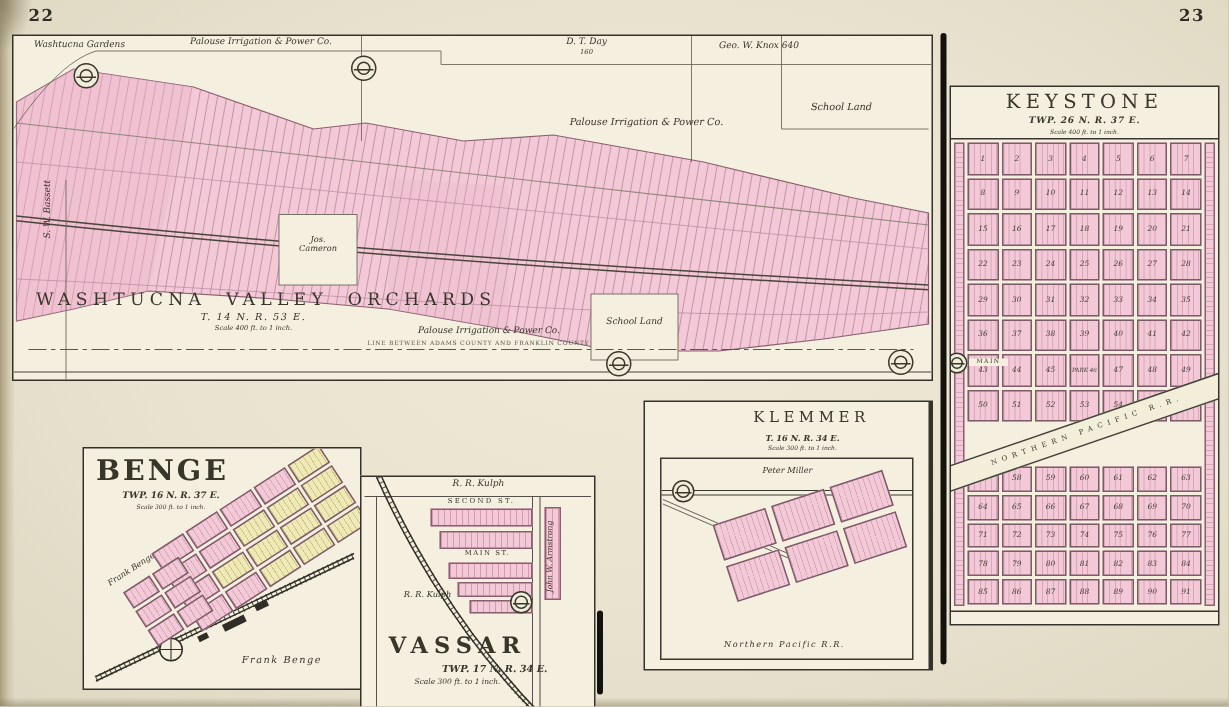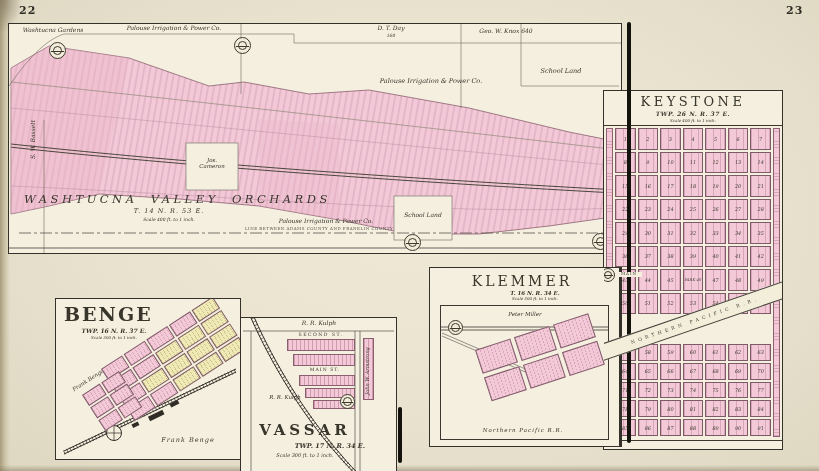--- a/index.html
+++ b/index.html
@@ -97,34 +97,34 @@
       <span style="font-size:4.5px;">160</span>
     </div>
     <div class="lbl it" style="left:437px;top:4px;width:120px;font-size:6px;">Geo. W. Knox   640</div>
     <div class="lbl it" style="left:342px;top:54px;width:160px;font-size:6.5px;">Palouse  Irrigation  &amp;  Power  Co.</div>
     <div class="lbl it" style="left:512px;top:44px;width:80px;font-size:6.5px;">School  Land</div>
     <div class="lbl it" style="left:177px;top:133px;width:52px;font-size:5.5px;">
       <span>Jos.</span><br>
       <span>Cameron</span>
     </div>
     <div class="lbl it" style="left:385px;top:188px;width:58px;font-size:6px;">School  Land</div>
-    <div class="lbl" style="left:15px;top:169px;width:290px;font-size:11.5px;letter-spacing:3.5px;word-spacing:6px;font-style:italic;">WASHTUCNA  VALLEY  ORCHARDS</div>
+    <div class="lbl" style="left:15px;top:169px;width:290px;font-size:11.5px;letter-spacing:3.5px;word-spacing:6px;">WASHTUCNA  VALLEY  ORCHARDS</div>
     <div class="lbl it" style="left:60px;top:184px;width:200px;font-size:6.5px;letter-spacing:1px;">T. 14 N. R. 53 E.</div>
     <div class="lbl it tiny" style="left:80px;top:193px;width:160px;">Scale 400 ft. to 1 inch.</div>
     <div class="lbl it" style="left:232px;top:194px;width:170px;font-size:6px;">Palouse Irrigation &amp; Power Co.</div>
     <div class="lbl" style="left:150px;top:202.5px;width:320px;font-size:4px;letter-spacing:.5px;color:#57534a;">LINE BETWEEN ADAMS COUNTY AND FRANKLIN COUNTY</div>
     <div class="lbl it" style="left:-7px;top:112px;width:62px;font-size:6px;transform:rotate(-90deg);">S. W. Bassett</div>
 
     <div class="stamp" style="left:40px;top:18px;width:17px;height:17px;"></div>
     <div class="stamp" style="left:225px;top:13px;width:17px;height:17px;"></div>
     <div class="stamp" style="left:395px;top:210px;width:17px;height:17px;"></div>
     <div class="stamp" style="left:583px;top:209px;width:17px;height:17px;"></div>
   </section>
 
-  <section class="panel" style="left:603px;top:57px;width:178px;height:358px;margin-top:33px;">
+  <section class="panel" style="left:633px;top:57px;width:178px;height:358px;">
     <div class="lbl" style="left:0;top:4px;width:178px;font-size:13px;letter-spacing:3.5px;">KEYSTONE</div>
     <div class="lbl it" style="left:0;top:20px;width:178px;font-size:6px;font-weight:700;letter-spacing:.5px;">TWP. 26 N. R. 37 E.</div>
     <div class="lbl it tiny" style="left:0;top:28px;width:178px;font-size:4px;">Scale 400 ft. to 1 inch.</div>
     <div class="hline" style="left:0;right:0;top:34px;"></div>
 
     <div class="kstrip" style="left:2px;"></div>
     <div class="kstrip" style="right:2px;"></div>
 
     <div id="ks-above">
         <div class="krow">
@@ -322,21 +322,21 @@
     <div class="lbl" style="left:54px;top:49px;width:60px;font-size:4.6px;letter-spacing:1px;">MAIN  ST.</div>
     <div class="lbl it" style="left:14px;top:76px;width:60px;font-size:5.5px;">R. R. Kulph</div>
     <div class="lbl it" style="left:124px;top:88px;width:70px;font-size:5px;transform:rotate(-90deg);transform-origin:left top;">John W. Armstrong</div>
     <div class="stamp" style="left:99px;top:76px;width:15px;height:15px;"></div>
     <div class="lbl" style="left:8px;top:104px;width:112px;font-size:15px;letter-spacing:4px;font-weight:600;">VASSAR</div>
     <div class="lbl it" style="left:4px;top:125px;width:120px;font-size:6.5px;font-weight:700;text-align:right;">TWP. 17 N. R. 34 E.</div>
     <div class="lbl it" style="left:10px;top:135px;width:108px;font-size:5px;">Scale 300 ft. to 1 inch.</div>
   </section>
 
   <section class="panel" style="left:429px;top:267px;width:189px;height:178px;border-right-width:3px;">
-    <div class="lbl" style="left:17px;top:5px;width:150px;font-size:14px;letter-spacing:3px;">KLEMMER</div>
+    <div class="lbl" style="left:36px;top:5px;width:150px;font-size:10px;letter-spacing:3px;">KLEMMER</div>
     <div class="lbl it" style="left:45px;top:22px;width:120px;font-size:5.5px;font-weight:700;">T. 16 N. R. 34 E.</div>
     <div class="lbl it tiny" style="left:50px;top:29px;width:110px;font-size:4px;">Scale 300 ft. to 1 inch.</div>
     <div style="position:absolute;left:10px;top:37px;right:10px;bottom:6px;border:1px solid #3a382e;"></div>
     <svg width="189" height="178" viewBox="0 0 189 178">
       <path d="M11,59 H178 M11,62 H178" stroke="#3a382e" stroke-width="0.8" fill="none"></path>
       <path d="M12,65 L100,103 M12,68 L100,106" stroke="#55514a" stroke-width="0.6" fill="none"></path>
     </svg>
     <div class="lbl it" style="left:45px;top:43px;width:100px;font-size:5.5px;">Peter  Miller</div>
     <div class="stamp" style="left:18px;top:52px;width:15px;height:15px;"></div>
     <div id="klemmer-grid" class="bgrid">

